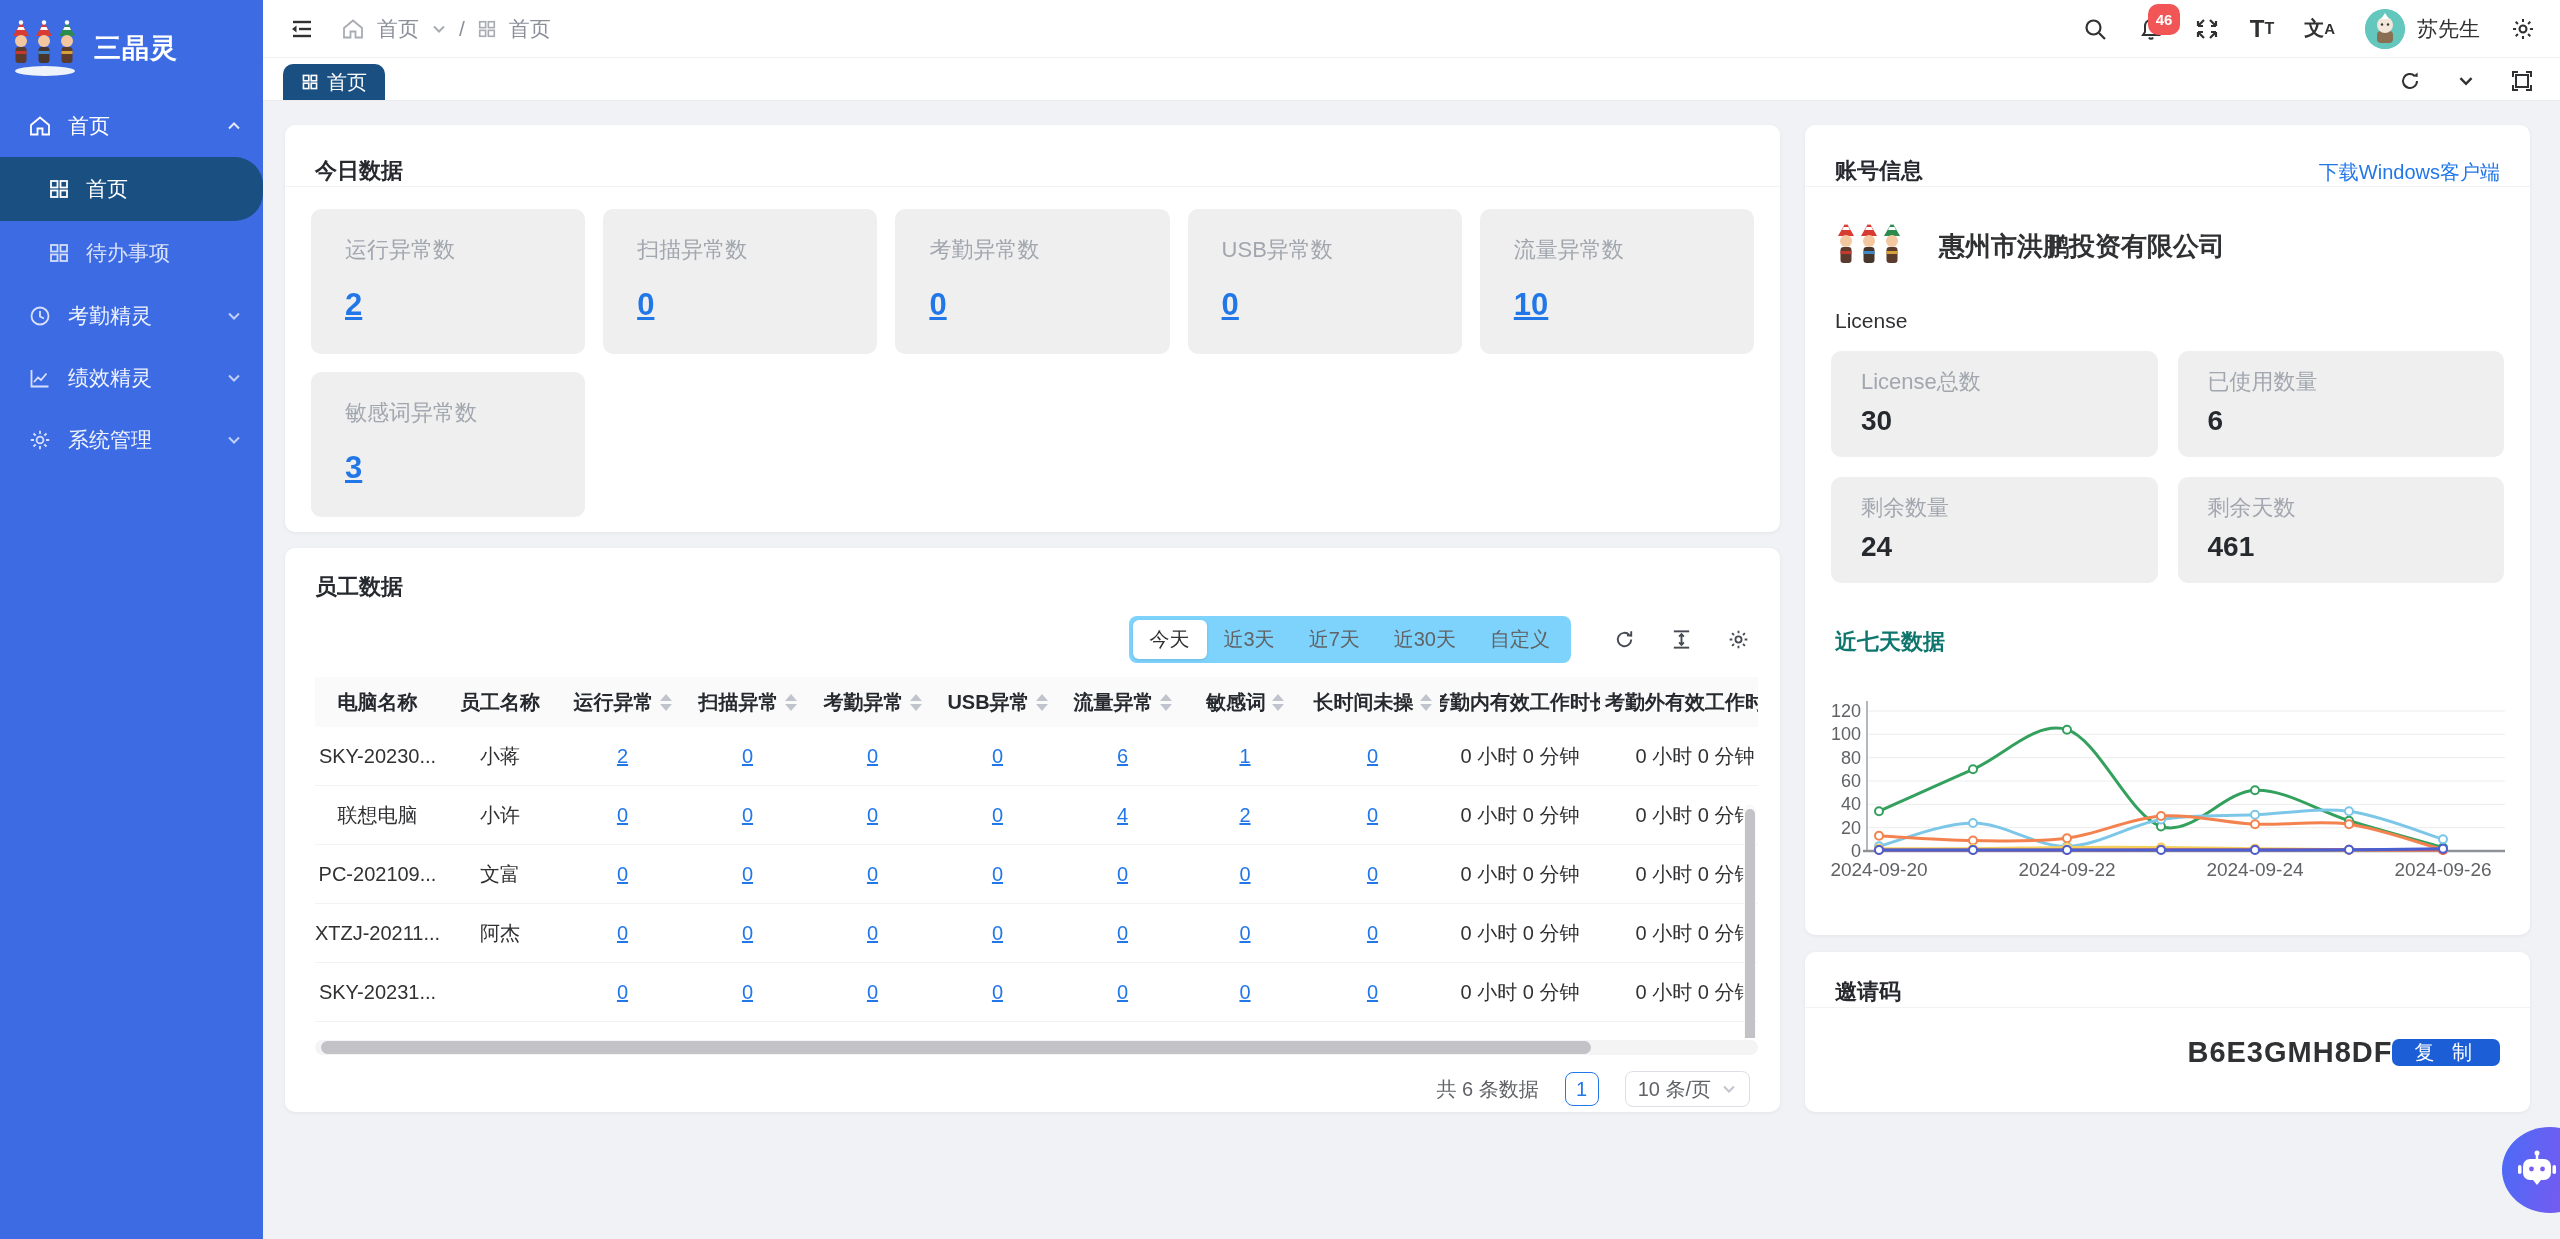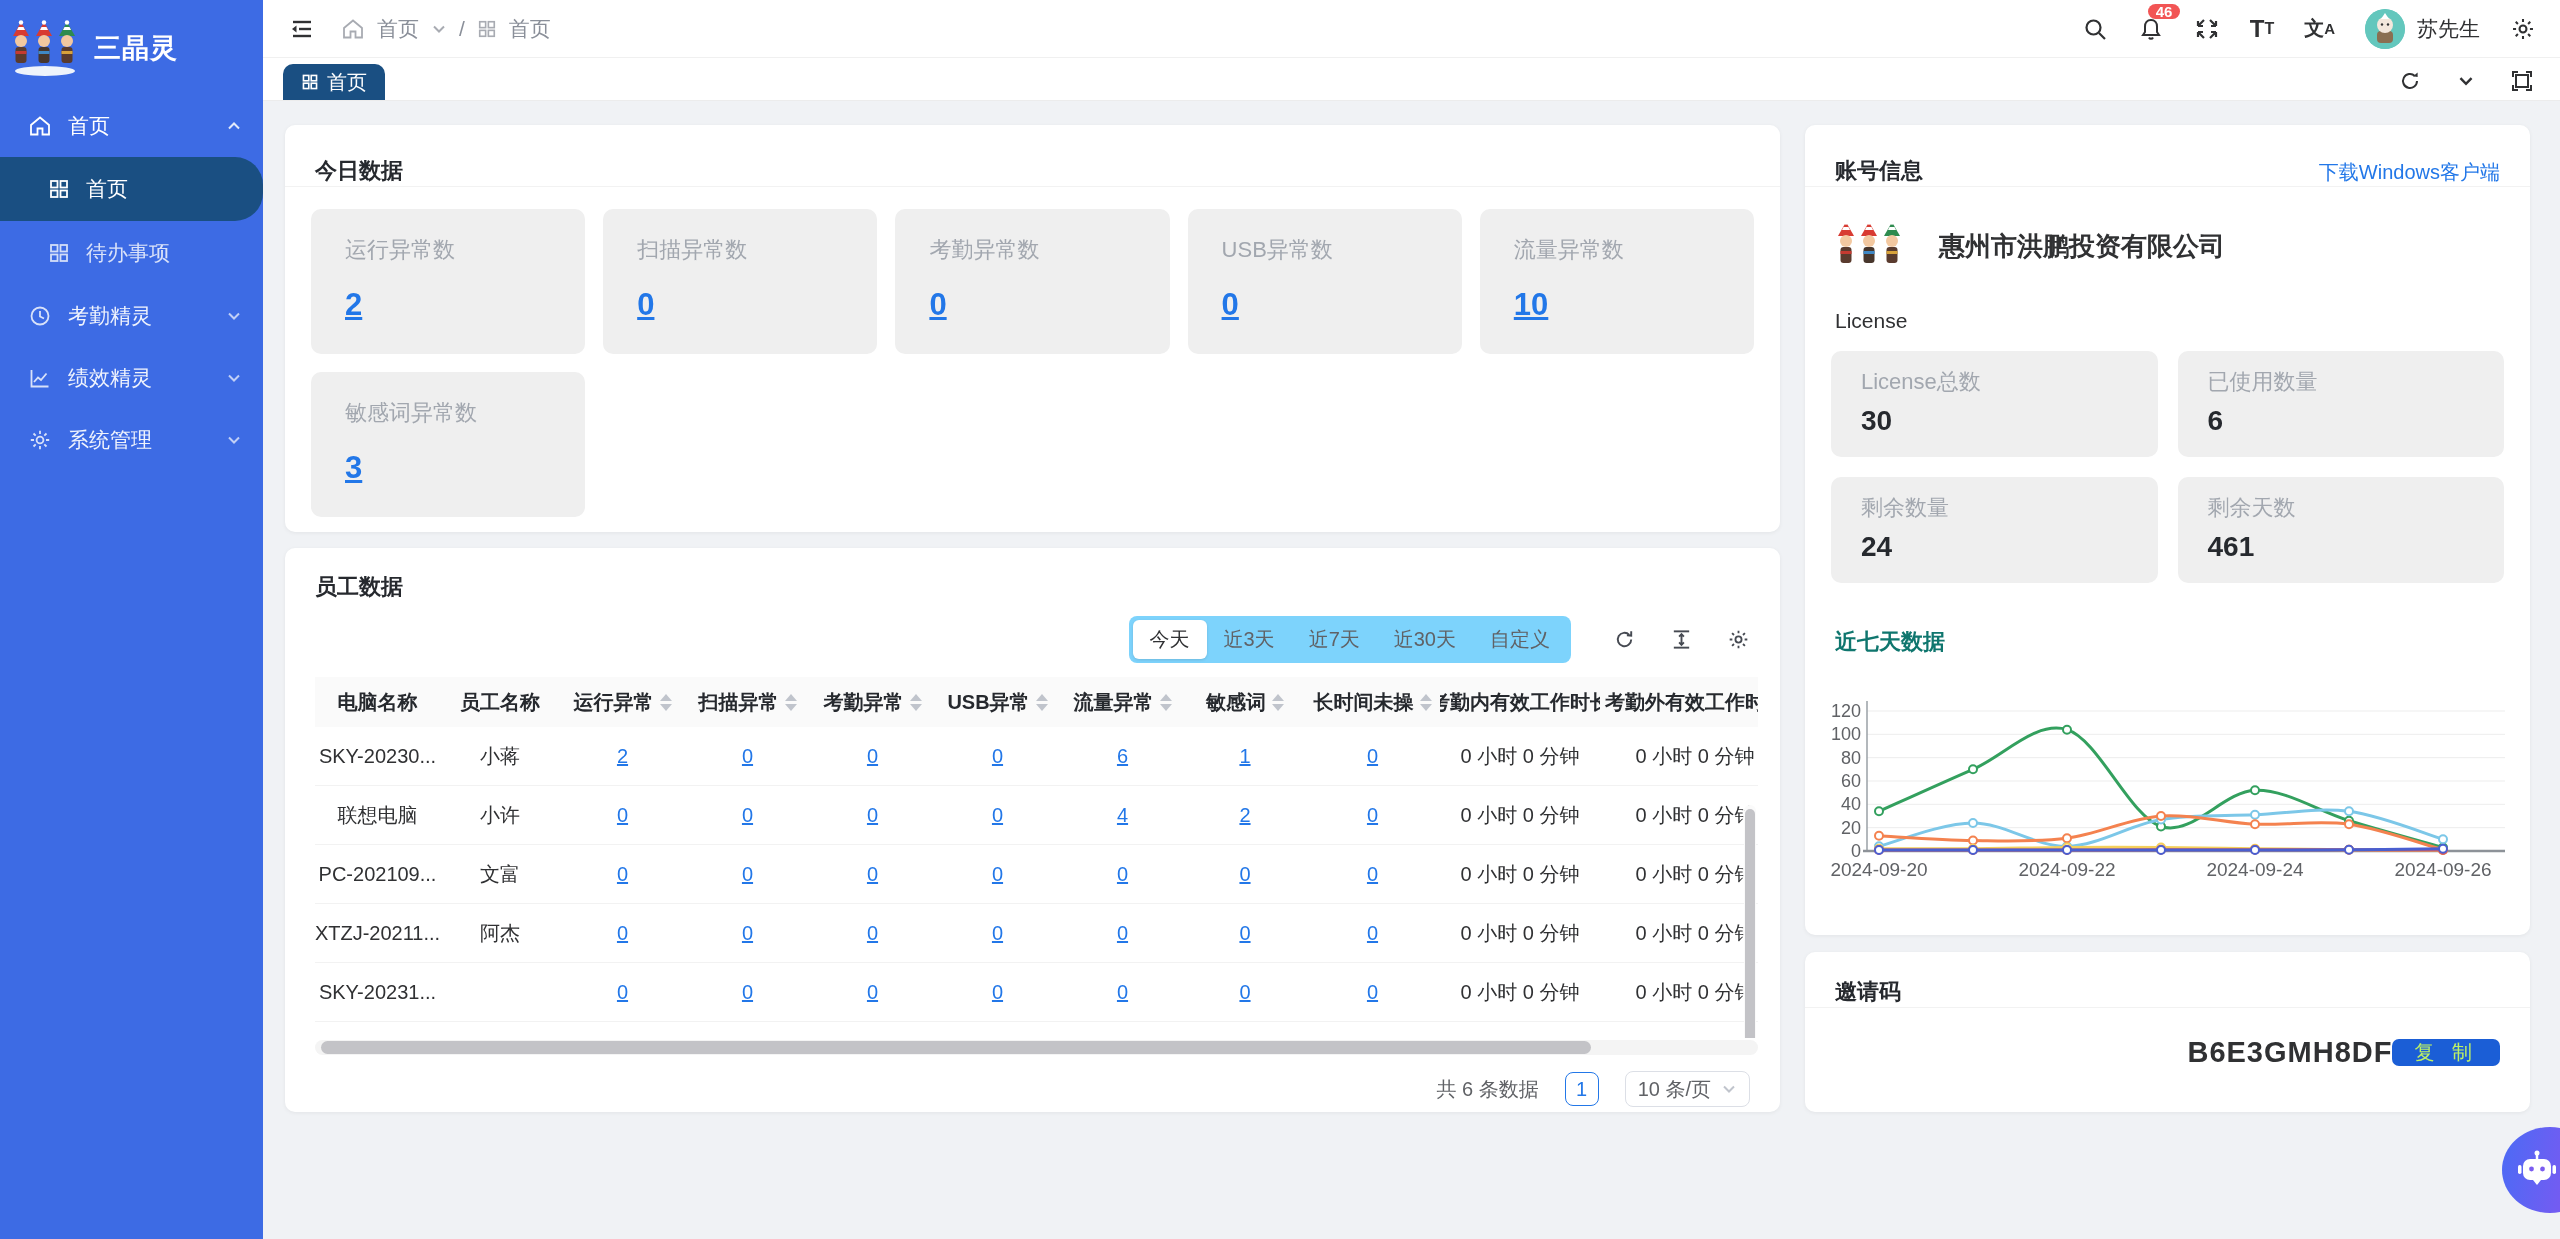--- a/index.html
+++ b/index.html
@@ -20,21 +20,21 @@
   .side-sub { display:flex; align-items:center; height:64px; padding-left:48px; color:#e8edfb; cursor:pointer; }
   .side-sub .lbl { margin-left:16px; font-size:21px; }
   .side-sub.active { background:#1a4f82; border-radius:0 28px 28px 0; color:#fff; }
   .dim { opacity:.92; }
 
   
   .topbar { position:absolute; left:263px; top:0; width:2297px; height:58px; background:#fff; display:flex; align-items:center; padding:0 24px 0 26px; border-bottom:1px solid #f0f0f0; }
   .crumb { display:flex; align-items:center; gap:12px; color:#8a8f99; font-size:21px; }
   .top-right { margin-left:auto; display:flex; align-items:center; gap:30px; color:#303133; }
   .icon-btn { position:relative; display:flex; align-items:center; cursor:pointer; }
-  .badge { position:absolute; top:-12px; left:10px; background:#f25555; color:#fff; font-size:15px; line-height:1; padding:0 8px; border-radius:10px; font-weight:bold; }
+  .badge { position:absolute; top:-12px; left:10px; background:#f25555; color:#fff; font-size:15px; line-height:1; padding:8px 8px; border-radius:10px; font-weight:bold; }
   .avatar { width:40px; height:40px; border-radius:50%; background:#63c7bd; position:relative; overflow:hidden; }
   .user-name { font-size:21px; }
 
   
   .tabbar { position:absolute; left:263px; top:58px; width:2297px; height:43px; background:#fff; border-bottom:1px solid #ececec; display:flex; align-items:flex-end; padding:0 26px 0 20px; }
   .tab { background:#1a4f82; color:#fff; height:36px; display:flex; align-items:center; gap:8px; padding:0 18px; border-radius:10px 10px 0 0; font-size:20px; cursor:pointer; }
   .tab-tools { margin-left:auto; display:flex; align-items:center; gap:34px; color:#303133; margin-bottom:7px; }
 
   
   .card { position:absolute; background:#fff; border-radius:10px; box-shadow:0 1px 4px rgba(0,0,0,.06); }
@@ -83,21 +83,21 @@
   .license-label { padding:22px 30px 0; font-size:21px; color:#303133; }
   .lic-grid { padding:18px 26px; display:grid; grid-template-columns:repeat(2,1fr); gap:20px; }
   .lic-box { background:#efefef; border-radius:10px; height:106px; padding:16px 30px; }
   .lic-label { color:#a2a7af; font-size:22px; }
   .lic-value { margin-top:8px; font-size:28px; font-weight:bold; color:#26292e; }
   .chart-title { padding:26px 30px 0; font-size:22px; font-weight:bold; color:#0f766e; }
 
   
   .invite-body { display:flex; align-items:center; justify-content:flex-end; padding:28px 30px; }
   .invite-code { font-size:29px; font-weight:bold; letter-spacing:1px; }
-  .copy-btn { background:#1b5ed6; color:#bef264; border:none; border-radius:7px; padding:0 22px; font-size:20px; letter-spacing:6px; cursor:pointer; font-family:inherit; }
+  .copy-btn { background:#1b5ed6; color:#ffffff; border:none; border-radius:7px; padding:0 22px; font-size:20px; letter-spacing:6px; cursor:pointer; font-family:inherit; }
 
   
   .float-chat { position:absolute; right:-38px; bottom:26px; width:96px; height:86px; border-radius:50%;
     background:linear-gradient(100deg,#4b6bf5,#8a53f0); display:flex; align-items:center; justify-content:center; cursor:pointer; z-index:9; }
 
   .ico { color:inherit; }
 </style>
 </head>
 <body>
 

